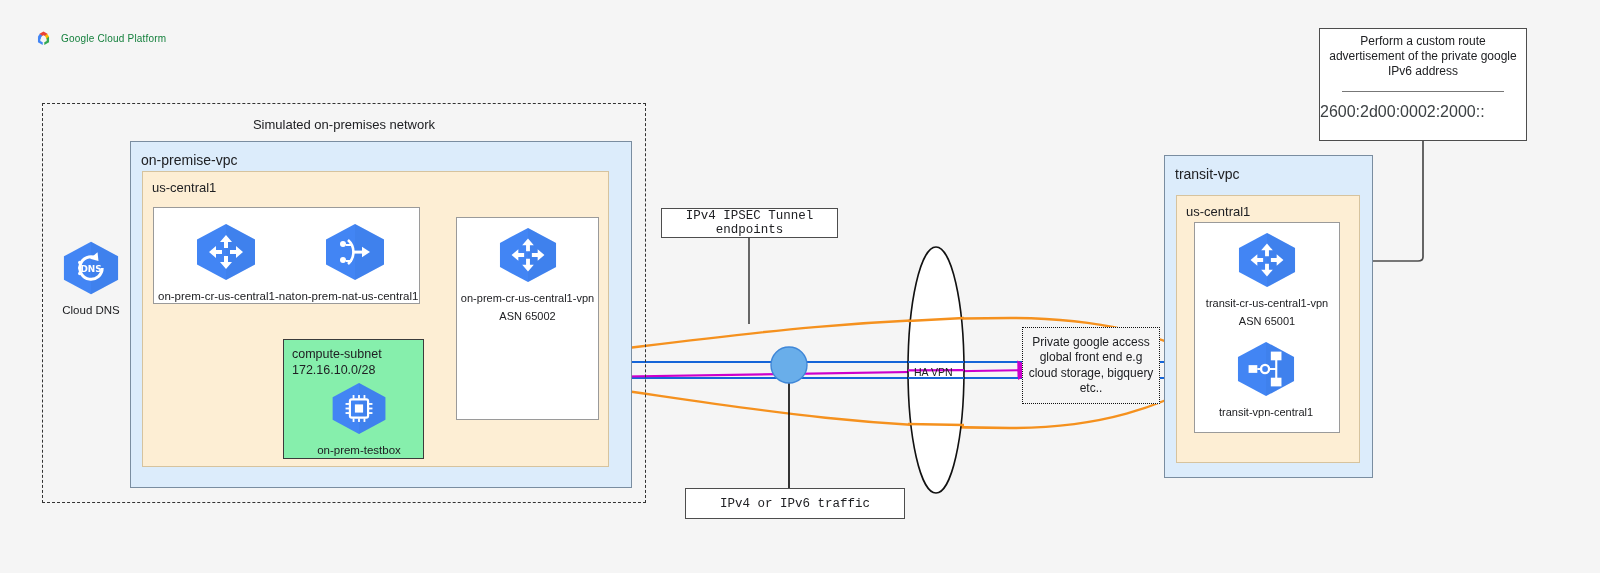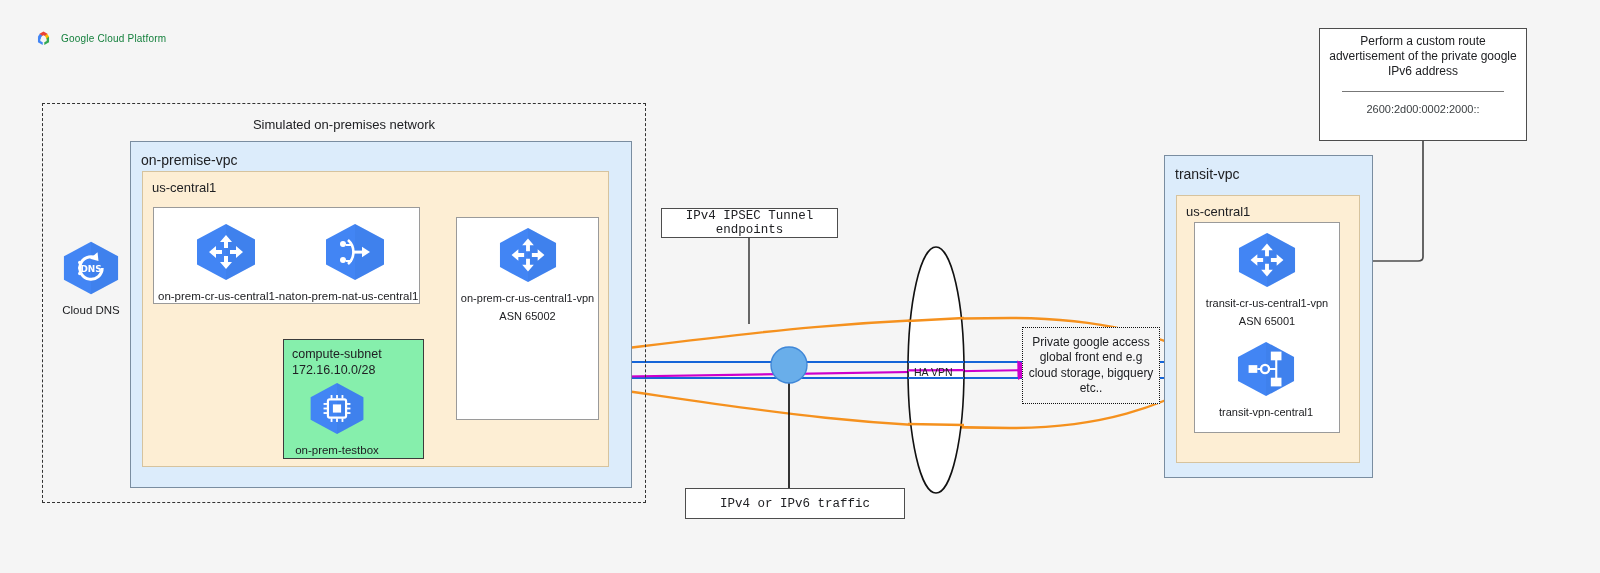--- a/index.html
+++ b/index.html
@@ -86,21 +86,21 @@
 
   
   .note-text {
     font-size: 12px;
     line-height: 15px;
     color: #202124;
     text-align: center;
     padding: 5px 8px;
   }
   .note-sep { height: 1px; background: #777; margin: 7px 22px 0 22px; }
-  .note-sub { font-size: 11px; color: #3c4043; text-align: center; padding-top: 11px; }
+  .note-sub { font-size: 16px; color: #3c4043; text-align: left; padding-top: 11px; }
   .note-single {
     font-size: 12.5px; color: #202124; text-align: center;
     display: flex; align-items: center; justify-content: center;
     width: 100%; height: 100%; font-family: Liberation Mono, monospace;
   }
   .dotted-text {
     font-size: 12px; line-height: 15.5px; color: #202124; text-align: center;
     display: flex; align-items: center; justify-content: center;
     width: 100%; height: 100%; padding: 0 4px;
   }
@@ -212,21 +212,21 @@
       </svg>
     </span>
     <div class="cap">on-prem-nat-us-central1</div>
   </div>
 
   <div class="box subnet" style="left:283px; top:339px; width:141px; height:120px;">
     <div class="container-label" style="left:8px; top:7px; font-size:12.5px;">compute-subnet</div>
     <div class="container-label" style="left:8px; top:23px; font-size:12.5px;">172.16.10.0/28</div>
   </div>
 
-  <div class="node" style="left:287px; top:381px; width:100px;">
+  <div class="node" style="left:309px; top:381px; width:100px;">
     <span class="hex">
       <svg width="60" height="55" viewBox="0 0 66 60">
         <polygon points="33,2 62,17.5 62,42.5 33,58 4,42.5 4,17.5" fill="#4285f4"></polygon>
         <polygon points="33,2 62,17.5 62,42.5 33,58" fill="#3b78dc" opacity=".28"></polygon>
         <g fill="none" stroke="#ffffff" stroke-width="2.4">
           <rect x="23" y="20" width="20" height="20" rx="2"></rect>
         </g>
         <rect x="28.5" y="25.5" width="9" height="9" fill="#ffffff"></rect>
         <g fill="#ffffff">
           <rect x="26" y="15.2" width="2" height="4"></rect>

